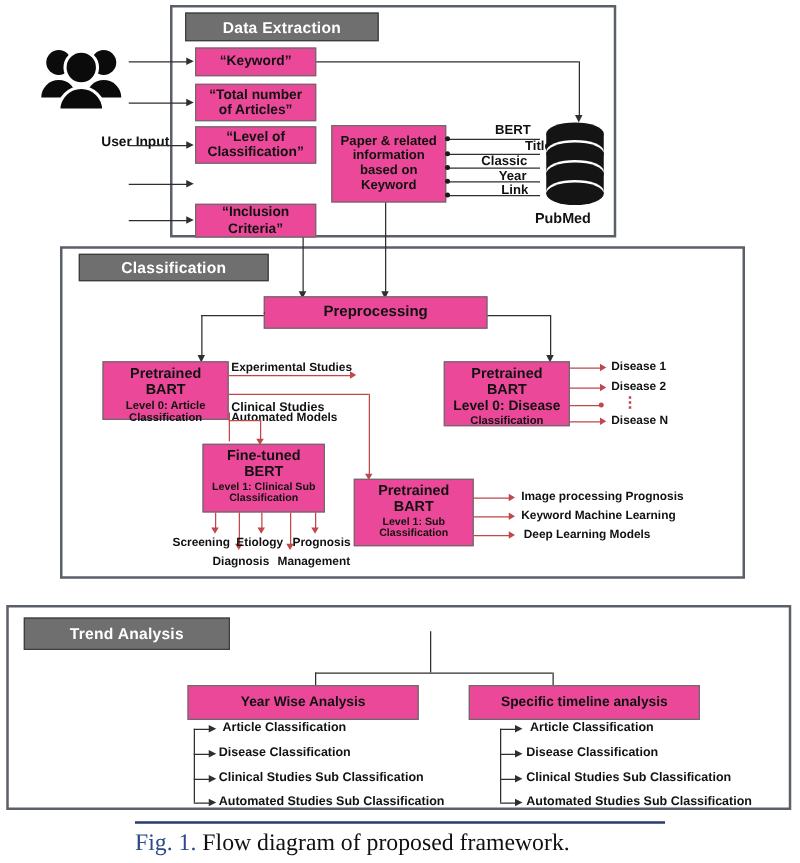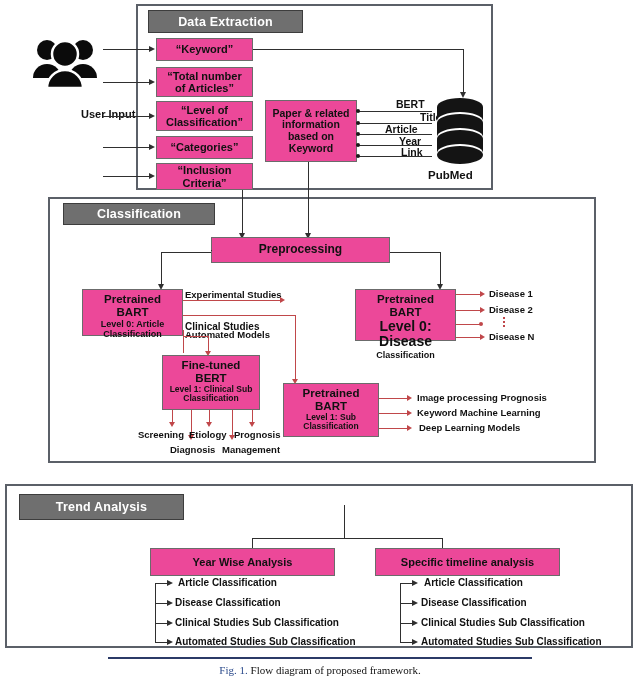--- a/index.html
+++ b/index.html
@@ -105,22 +105,22 @@
   .db .body {
     position: absolute;
     width: 46px;
     background: #141414;
   }
 
   
   .caption-rule { background: #2b3a67; height: 2px; }
   .caption {
     font-family: "Liberation Serif", serif;
-    font-size: 11px;
-    text-align: center;
+    font-size: 19px;
+    text-align: left;
     color: #111;
   }
   .caption .figno { color: #2b4a8b; }
 
   .dots {
     display: flex; flex-direction: column; align-items: center;
     gap: 2px;
   }
   .dots i { display:block; width: 2px; height: 2px; background: #c0474a; }
 </style>
@@ -146,21 +146,20 @@
   <div class="abs lbl" style="left:38px; top:108px; font-size:11px;margin-left:43px;">User Input</div>
 
   <div class="abs box" style="left:156px; top:38px; width:97px; height:23px; font-size:11px;">“Keyword”</div>
 
   <div class="abs box" style="left:156px; top:67px; width:97px; height:30px; font-size:11px; white-space:pre-line;">“Total number
 of Articles”</div>
 
   <div class="abs box" style="left:156px; top:101px; width:97px; height:30px; font-size:11px; white-space:pre-line;">“Level of
 Classification”</div>
 
-  <div class="abs box" style="left:156px; top:136px; width:97px; height:23px; font-size:11px;">“Categories”</div>
 
   <div class="abs box" style="left:156px; top:163px; width:97px; height:27px; font-size:11px; white-space:pre-line;">“Inclusion
 Criteria”</div>
 
   <div class="abs hline" style="left:103px; top:49px; width:47px;"></div>
   <div class="abs arrow-r" style="left:149px; top:45.5px;"></div>
 
   <div class="abs hline" style="left:103px; top:82px; width:47px;"></div>
   <div class="abs arrow-r" style="left:149px; top:78.5px;"></div>
 
@@ -177,21 +176,21 @@
   <div class="abs vline" style="left:463px; top:49px; height:44px;"></div>
   <div class="abs arrow-d" style="left:459.5px; top:92px;"></div>
 
   <div class="abs box" style="left:265px; top:100px; width:92px; height:62px; font-size:10.5px; white-space:pre-line;">Paper &amp; related
 information
 based on
 Keyword</div>
 
   <div class="abs lbl" style="left:396px; top:99px; font-size:10.5px;">BERT</div>
   <div class="abs lbl" style="left:420px; top:112px; font-size:10.5px;">Title</div>
-  <div class="abs lbl" style="left:385px; top:124px; font-size:10.5px;">Article</div>
+  <div class="abs lbl" style="left:385px; top:124px; font-size:10.5px;">Classic</div>
   <div class="abs lbl" style="left:399px; top:136px; font-size:10.5px;">Year</div>
   <div class="abs lbl" style="left:401px; top:147px; font-size:10.5px;">Link</div>
 
   <div class="abs hline" style="left:358px; top:111px; width:74px;"></div>
   <div class="abs hline" style="left:358px; top:123px; width:74px;"></div>
   <div class="abs hline" style="left:358px; top:134px; width:74px;"></div>
   <div class="abs hline" style="left:358px; top:145px; width:74px;"></div>
   <div class="abs hline" style="left:358px; top:156px; width:74px;"></div>
   <div class="abs" style="left:356px; top:109px; width:4px; height:4px; background:#1a1a1a; border-radius:50%;"></div>
   <div class="abs" style="left:356px; top:121px; width:4px; height:4px; background:#1a1a1a; border-radius:50%;"></div>
@@ -274,21 +273,21 @@
   <div class="abs arrow-d-red" style="left:229px; top:435px;"></div>
   <div class="abs lbl" style="left:222px; top:445px; font-size:9.5px;">Management</div>
 
   <div class="abs vline-r" style="left:252px; top:410px; height:14px;"></div>
   <div class="abs arrow-d-red" style="left:249px; top:422px;"></div>
   <div class="abs lbl" style="left:234px; top:430px; font-size:9.5px;">Prognosis</div>
 
   <div class="abs box" style="left:355px; top:289px; width:101px; height:52px; font-size:11.5px; justify-content:flex-start; padding-top:3px;">
     <span>Pretrained</span>
     <span>BART</span>
-    <span class="sub" style="font-size:14px;">Level 0: Disease</span>
+    <span class="sub" style="font-size:11px;">Level 0: Disease</span>
     <span class="sub" style="font-size:9px;">Classification</span>
   </div>
 
   <div class="abs hline-r" style="left:456px; top:294px; width:25px;"></div>
   <div class="abs arrow-r-red" style="left:480px; top:291px;"></div>
   <div class="abs lbl" style="left:489px; top:289px; font-size:9.5px;">Disease 1</div>
 
   <div class="abs hline-r" style="left:456px; top:310px; width:25px;"></div>
   <div class="abs arrow-r-red" style="left:480px; top:307px;"></div>
   <div class="abs lbl" style="left:489px; top:305px; font-size:9.5px;">Disease 2</div>

